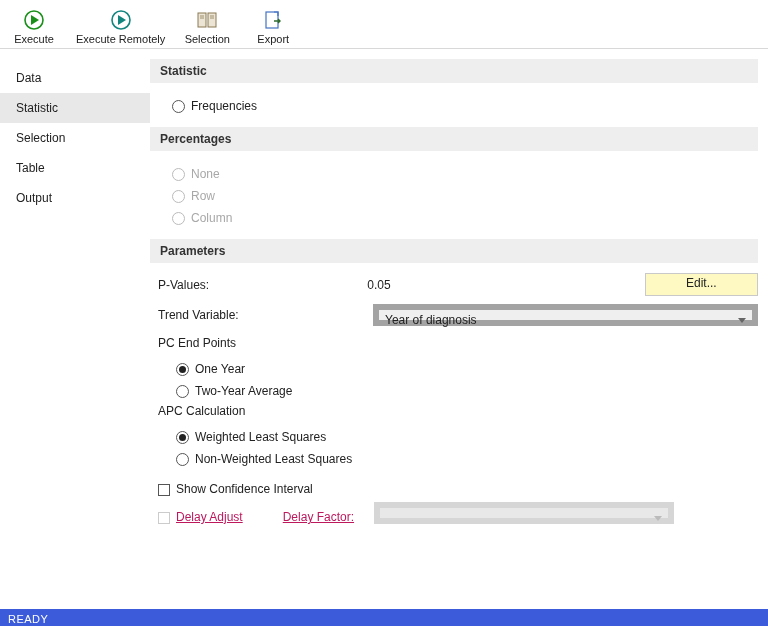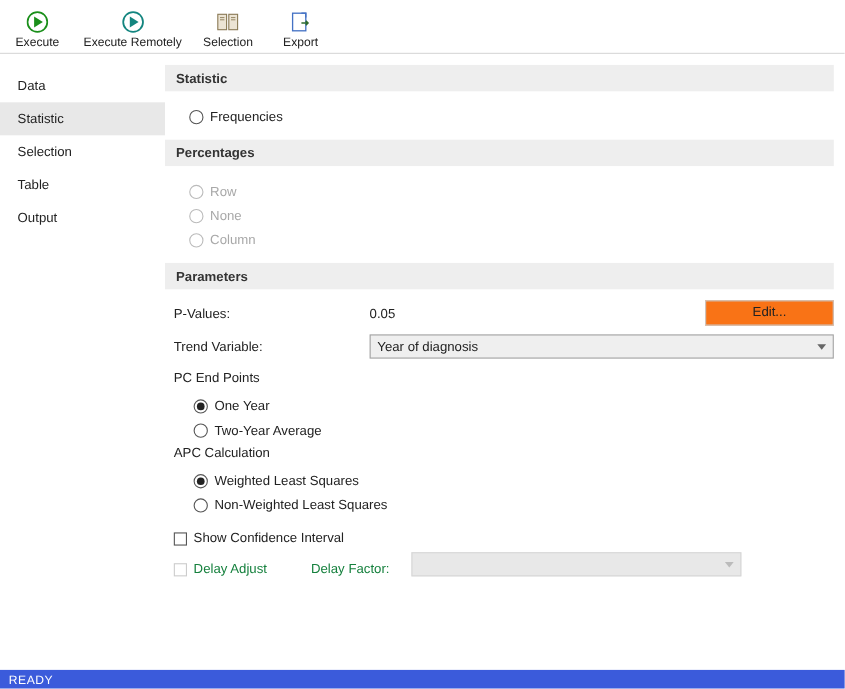--- a/index.html
+++ b/index.html
@@ -113,44 +113,45 @@
     height: 12px;
     border: 1.5px solid #555;
     box-sizing: border-box;
   }
   .check.disabled { border-color: #ccc; }
   
   .param-row {
     display: flex;
     align-items: center;
     padding: 4px 0 4px 8px;
+    gap: 37px;
   }
   .param-label {
     width: 178px;
     font-size: 12px;
   }
   .param-value {
     width: 210px;
     font-size: 12px;
   }
   .edit-button {
     width: 115px;
     height: 21px;
     line-height: 19px;
     text-align: center;
     font-size: 12px;
-    background: #f97316;
+    background: #fef9c3;
     border: 1px solid #c9c9c9;
     cursor: pointer;
   }
   .select {
     height: 22px;
     line-height: 20px;
     background: #efefef;
-    border: 1px solid #a3a3a3;
+    border: 6px solid #a3a3a3;
     padding: 0 20px 0 6px;
     position: relative;
     font-size: 12px;
     box-sizing: border-box;
     cursor: pointer;
   }
   .select::after {
     content: "";
     position: absolute;
     right: 6px;
@@ -158,21 +159,21 @@
     border-left: 4px solid transparent;
     border-right: 4px solid transparent;
     border-top: 5px solid #666;
   }
   .select.disabled::after { border-top-color: #bbb; }
   .subgroup-label {
     font-size: 12px;
     padding: 6px 0 4px 8px;
   }
   .indent { padding-left: 26px; }
-  .disabled-text { color: #15803d; }
+  .disabled-text { color: #be185d; text-decoration: underline; }
   
   .statusbar {
     height: 20px;
     background: #3b5bdb;
     color: #fff;
     font-size: 11px;
     line-height: 20px;
     padding-left: 8px;
     letter-spacing: 0.5px;
   }
@@ -240,25 +241,25 @@
       <div class="radio-row">
         <span class="radio"></span>
         <span>Frequencies</span>
       </div>
     </div>
 
     <div class="section-header">Percentages</div>
     <div class="section-body disabled">
       <div class="radio-row">
         <span class="radio disabled"></span>
+        <span>None</span>
+      </div>
+      <div class="radio-row">
+        <span class="radio disabled"></span>
         <span>Row</span>
-      </div>
-      <div class="radio-row">
-        <span class="radio disabled"></span>
-        <span>None</span>
       </div>
       <div class="radio-row">
         <span class="radio disabled"></span>
         <span>Column</span>
       </div>
     </div>
 
     <div class="section-header">Parameters</div>
 
     <div class="param-row" style="margin-top:6px;">

